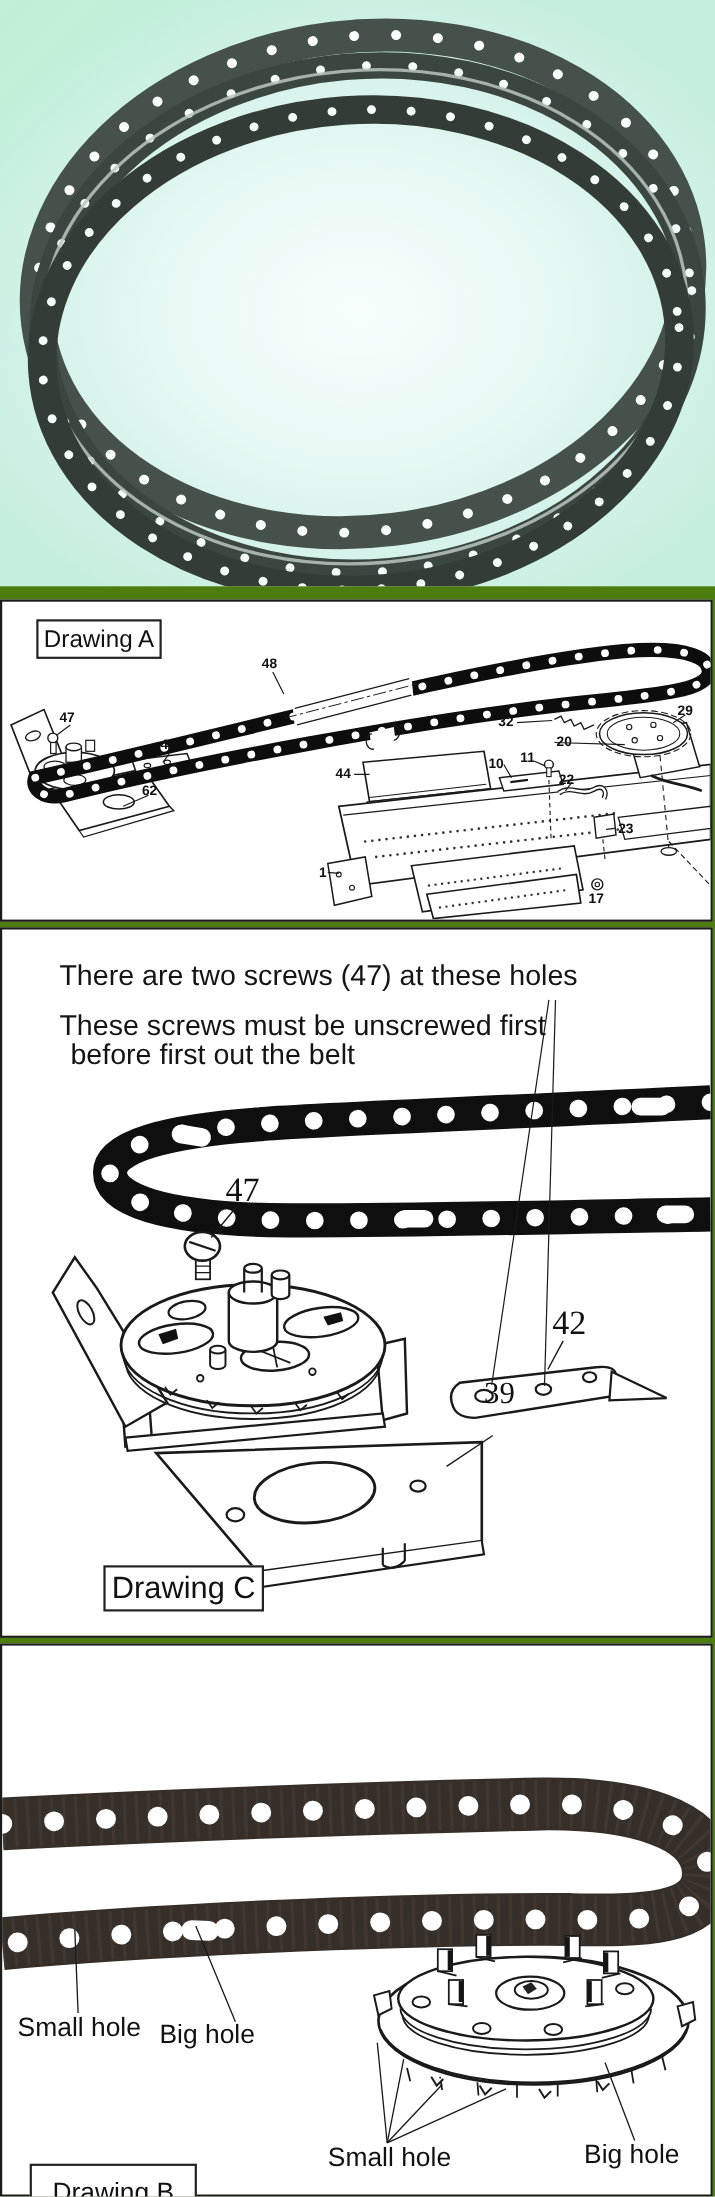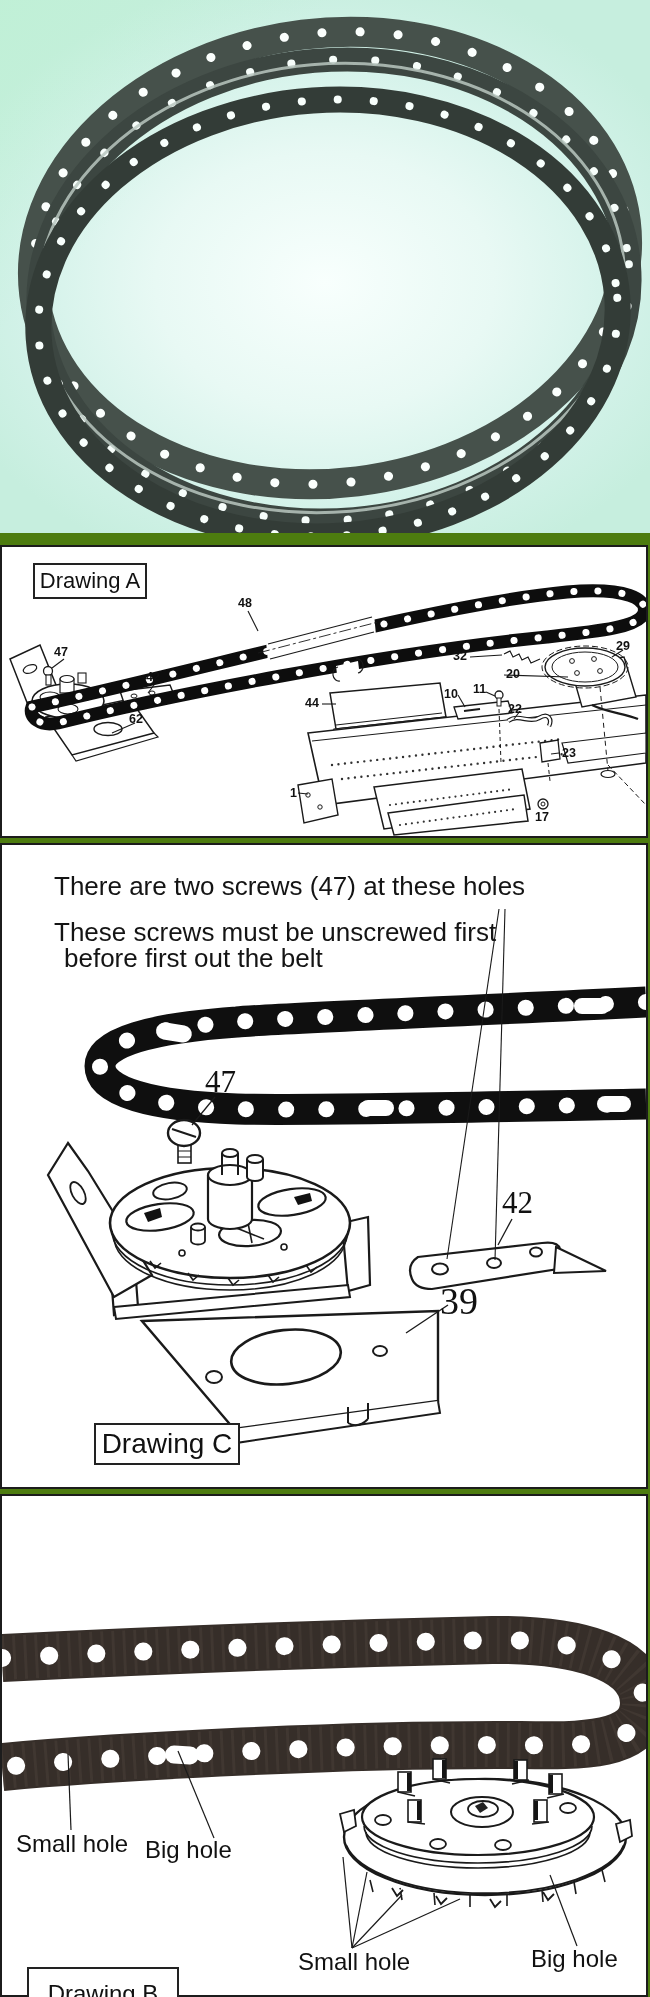--- a/index.html
+++ b/index.html
@@ -20,21 +20,21 @@
   .tag-a{left:31px;top:16px;width:110px;height:32px;font-size:22px;}
   .tag-c{left:64px;top:578px;width:142px;height:38px;font-size:28px;margin-left:28px;}
   .tag-b{left:25px;top:427px;width:148px;height:50px;font-size:24px;margin-top:44px;}
   svg{position:absolute;left:0;top:0;}
   
   .pn{position:absolute;font-size:12.5px;font-weight:bold;color:#111;line-height:1;}
   
   .bn{position:absolute;font-family:"Liberation Serif",serif;color:#111;line-height:1;}
   .bn47{left:203px;top:221px;font-size:31px;}
   .bn42{left:500px;top:342px;font-size:31px;}
-  .bn39{left:438px;top:437px;font-size:38px;}
+  .bn39{left:438px;top:408px;font-size:28px;}
   
   .note{position:absolute;color:#141414;font-size:26px;line-height:26px;white-space:nowrap;}
   .note1{left:52px;top:28px;}
   .note2{left:52px;top:74px;}
   .note3{left:62px;top:100px;}
   
   .hl{position:absolute;color:#111;font-size:24px;line-height:1;white-space:nowrap;}
   .hl-belt-small{left:14px;top:336px;}
   .hl-belt-big{left:143px;top:342px;}
   .hl-gear-small{left:296px;top:454px;}

